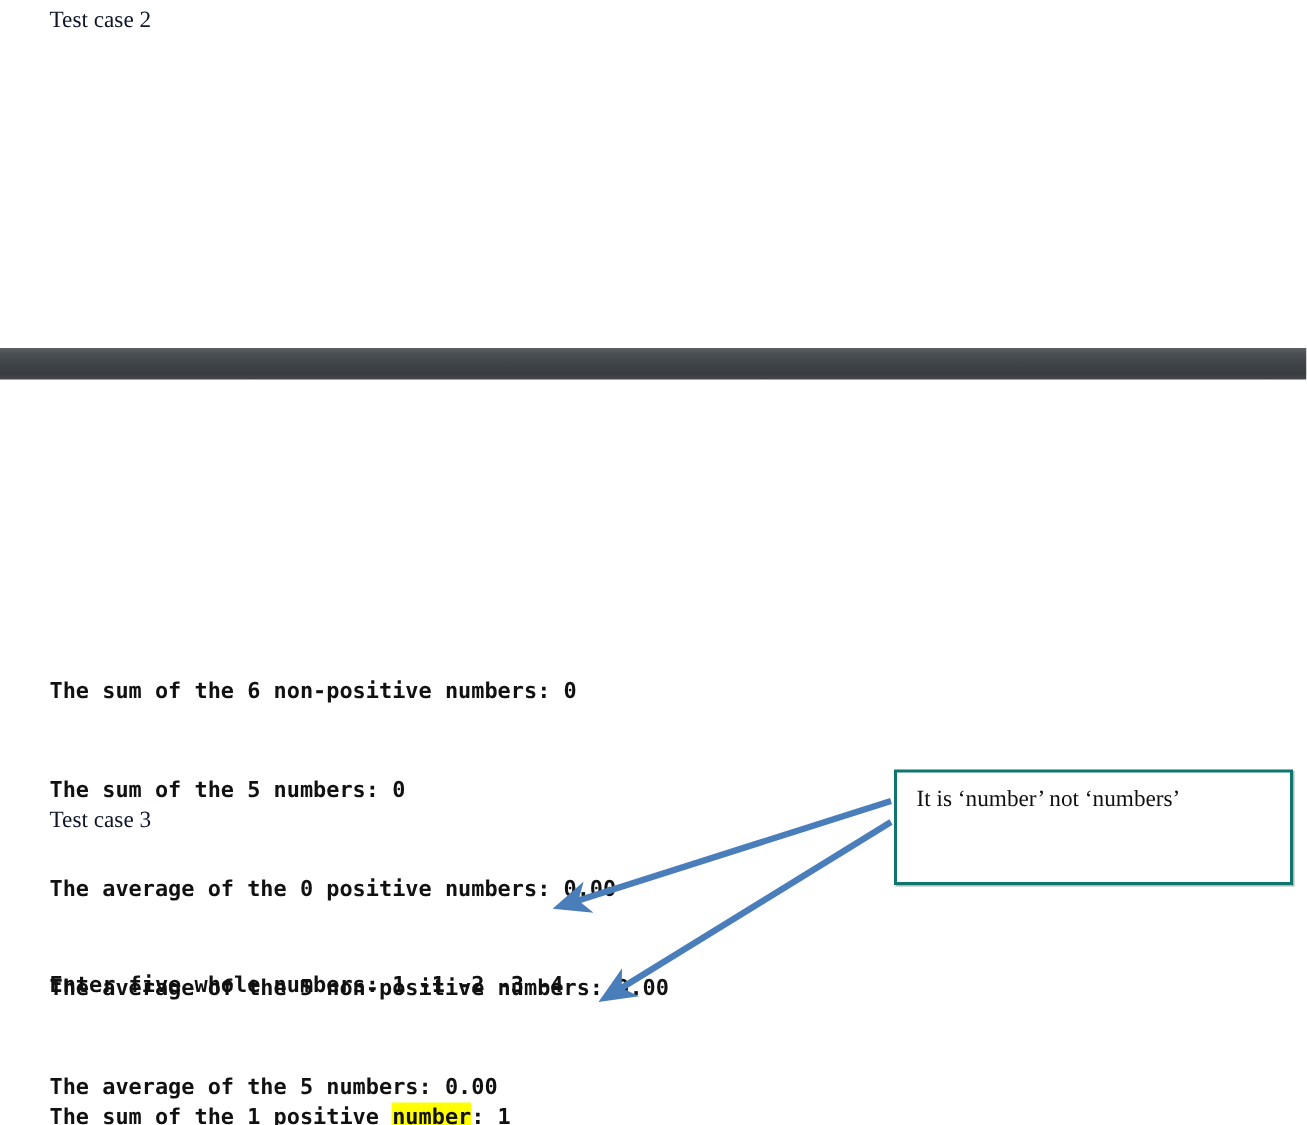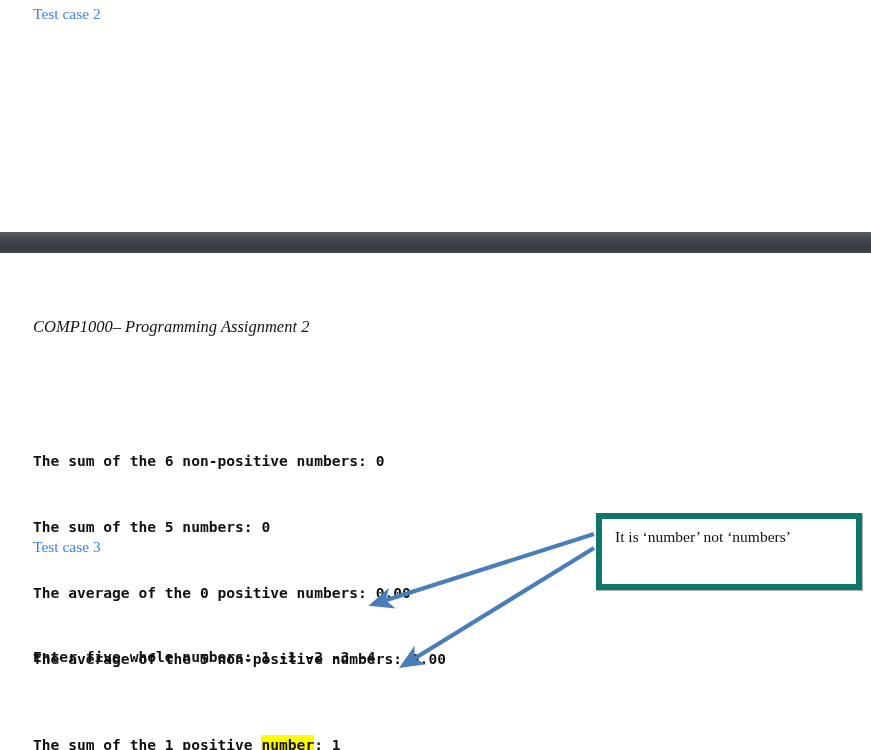--- a/index.html
+++ b/index.html
@@ -20,21 +20,21 @@
     position: absolute;
     inset: 0;
   }
 
   
   .case-label {
     position: absolute;
     font-family: "Liberation Serif", serif;
     font-size: 15.5px;
     line-height: 18px;
-    color: #3b82f6;
+    color: #0f172a;
     white-space: pre;
   }
 
   
   .console {
     position: absolute;
     font-family: "DejaVu Sans Mono", "Liberation Mono", monospace;
     font-size: 14.6px;
     font-weight: bold;
     line-height: 22px;
@@ -80,21 +80,21 @@
   }
 
   
   .callout {
     position: absolute;
     left: 596px;
     top: 513px;
     width: 266px;
     height: 77px;
     box-sizing: border-box;
-    border: 6px solid #0f766e;
+    border: 2px solid #0f766e;
     background: #ffffff;
     box-shadow: 1px 1px 0 rgba(120,120,120,0.55);
     z-index: 5;
   }
   .callout-text {
     position: absolute;
     left: 13px;
     top: 8px;
     right: 10px;
     font-family: "Liberation Serif", serif;
@@ -118,27 +118,27 @@
 
 <div class="page">
 
   <div class="case-label" style="left:33px; top:5px;">Test case 2</div>
 
   <div class="console" style="left:33px; top:45px;">
   </div>
 
   <div class="divider-bar"></div>
 
-  <div class="doc-heading">COMP1000– Programming Assignment 2</div>
 
   <div class="console" style="left:33px; top:406px;">
     <span class="line">The sum of the 6 non-positive numbers: 0</span>
     <span class="line">The sum of the 5 numbers: 0</span>
     <span class="line">The average of the 0 positive numbers: 0.00</span>
     <span class="line">The average of the 5 non-positive numbers: 0.00</span>
+    <span class="line">The average of the 5 numbers: 0.00</span>
   </div>
 
   <div class="case-label" style="left:33px; top:538px;">Test case 3</div>
 
   <div class="console" style="left:33px; top:580px;">
 
     <span class="line">Enter five whole numbers: 1 -1 -2 -3 -4</span>
 
     <span class="line"><span>The sum of the 1 positive </span><span class="hl">number</span><span>: 1</span></span>
 

